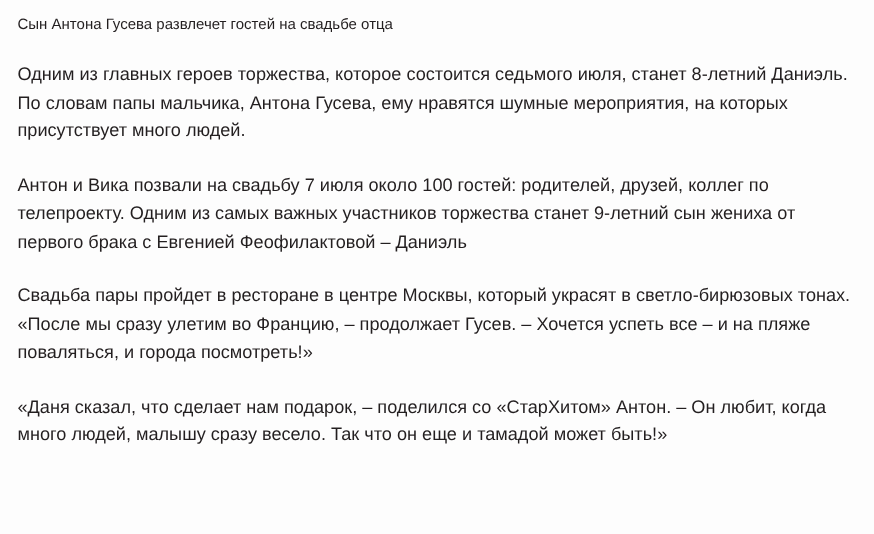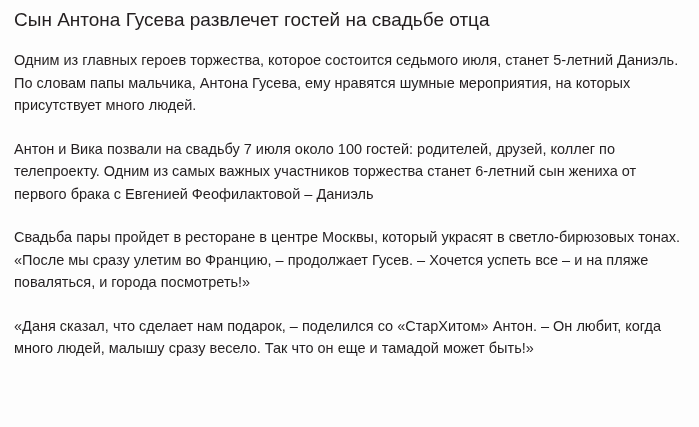--- a/index.html
+++ b/index.html
@@ -13,21 +13,21 @@
     font-family: "Liberation Sans", sans-serif;
     color: #231f20;
     overflow: hidden;
   }
   .article {
     padding: 10px 14px 0 14px;
     box-sizing: border-box;
     width: 699px;
   }
   .headline {
-    font-size: 19px;
+    font-size: 12px;
     line-height: 19px;
     margin: 0 0 20px 0;
     font-weight: normal;
     color: #231f20;
   }
   .para {
     font-size: 14.5px;
     line-height: 22.5px;
     margin: 0 0 21px 0;
     color: #231f20;
@@ -35,17 +35,17 @@
   }
   .para:last-child {
     margin-bottom: 0;
   }
 </style>
 </head>
 <body>
 
 <div class="article">
   <h1 class="headline">Сын Антона Гусева развлечет гостей на свадьбе отца</h1>
-  <p class="para">Одним из главных героев торжества, которое состоится седьмого июля, станет 5-летний Даниэль. По словам папы мальчика, Антона Гусева, ему нравятся шумные мероприятия, на которых присутствует много людей.</p>
-  <p class="para">Антон и Вика позвали на свадьбу 7 июля около 100 гостей: родителей, друзей, коллег по телепроекту. Одним из самых важных участников торжества станет 6-летний сын жениха от первого брака с Евгенией Феофилактовой – Даниэль</p>
+  <p class="para">Одним из главных героев торжества, которое состоится седьмого июля, станет 8-летний Даниэль. По словам папы мальчика, Антона Гусева, ему нравятся шумные мероприятия, на которых присутствует много людей.</p>
+  <p class="para">Антон и Вика позвали на свадьбу 7 июля около 100 гостей: родителей, друзей, коллег по телепроекту. Одним из самых важных участников торжества станет 9-летний сын жениха от первого брака с Евгенией Феофилактовой – Даниэль</p>
   <p class="para">Свадьба пары пройдет в ресторане в центре Москвы, который украсят в светло-бирюзовых тонах. «После мы сразу улетим во Францию, – продолжает Гусев. – Хочется успеть все – и на пляже поваляться, и города посмотреть!»</p>
   <p class="para">«Даня сказал, что сделает нам подарок, – поделился со «СтарХитом» Антон. – Он любит, когда много людей, малышу сразу весело. Так что он еще и тамадой может быть!»</p>
 </div>
 
 </body></html>

